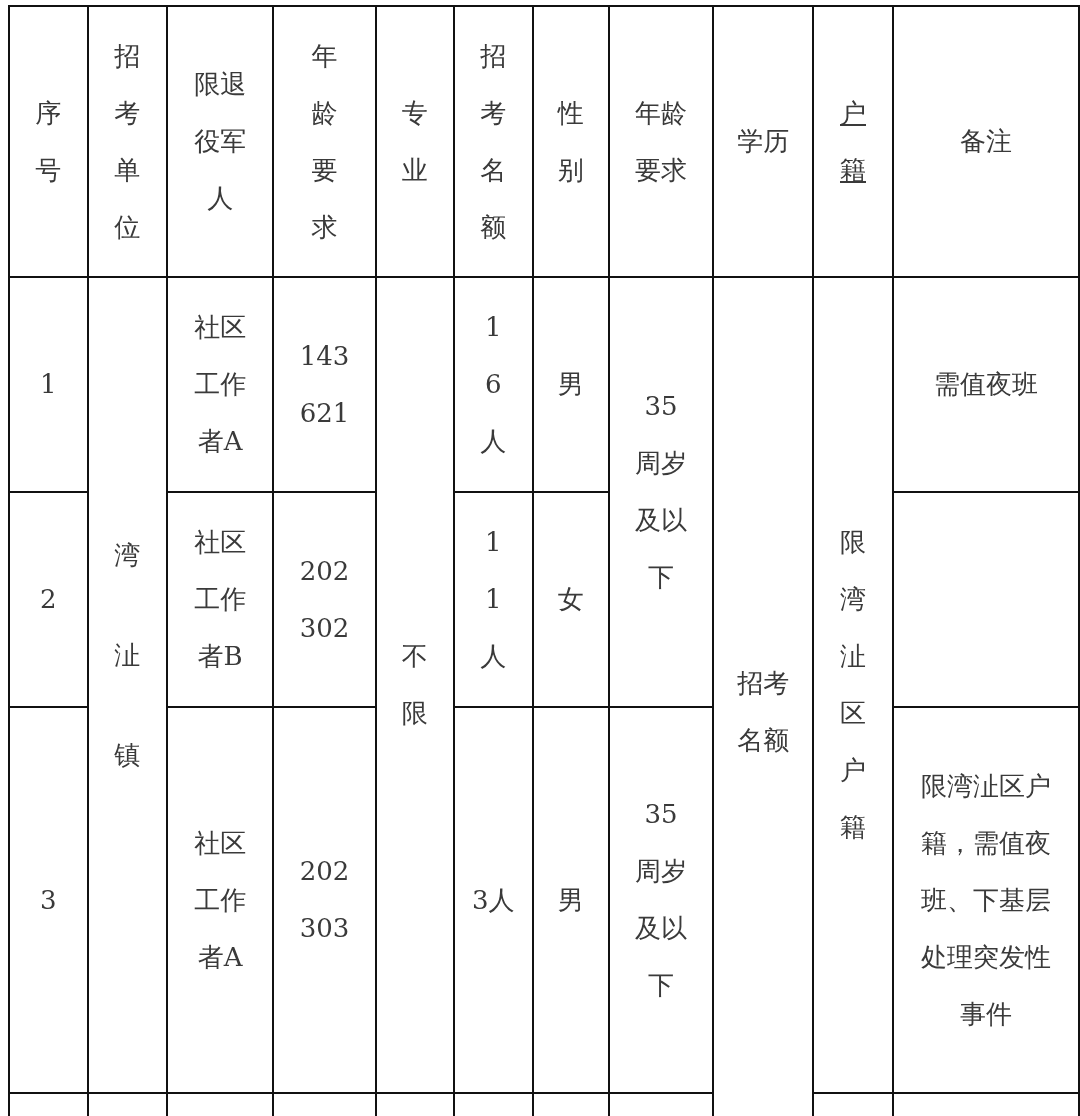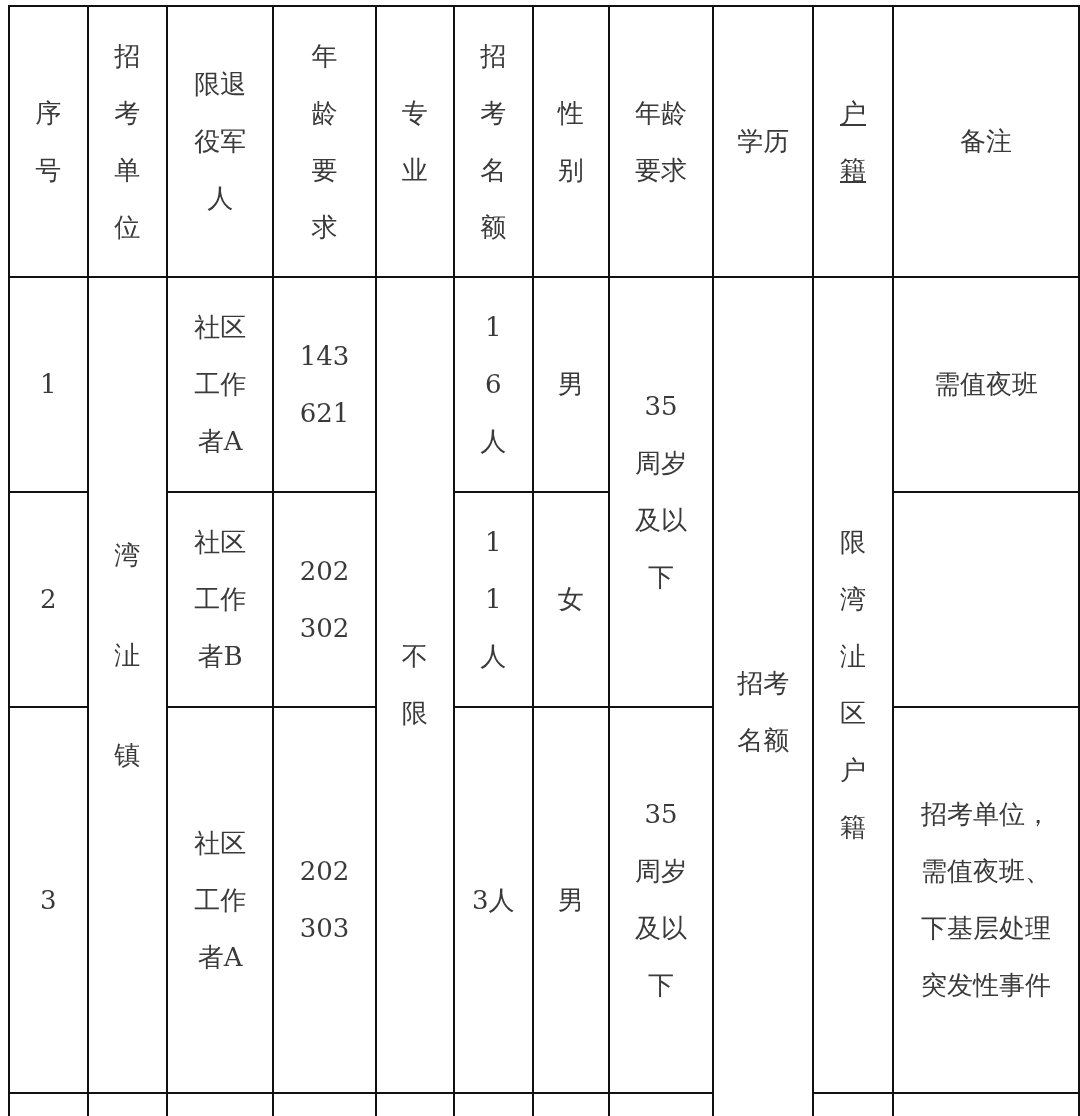--- a/index.html
+++ b/index.html
@@ -113,21 +113,21 @@
         </td>
     <td>
           <div class="col-num">202303</div>
         </td>
     <td><span>3人</span></td>
     <td><span>男</span></td>
     <td>
           <div class="col2">35周岁及以下</div>
         </td>
     <td>
-          <div class="remark">招考单位，需值夜班、下基层处理突发性事件</div>
+          <div class="remark">限湾沚区户籍，需值夜班、下基层处理突发性事件</div>
         </td>
   </tr>
   <tr class="tail">
     <td></td>
         <td></td>
         <td></td>
     <td></td>
         <td></td>
         <td></td>
     <td></td>

